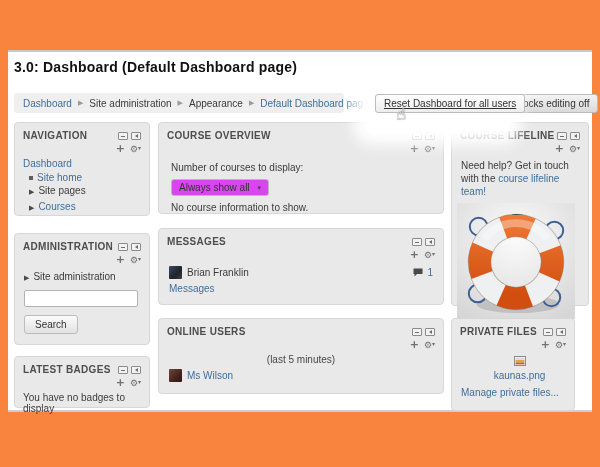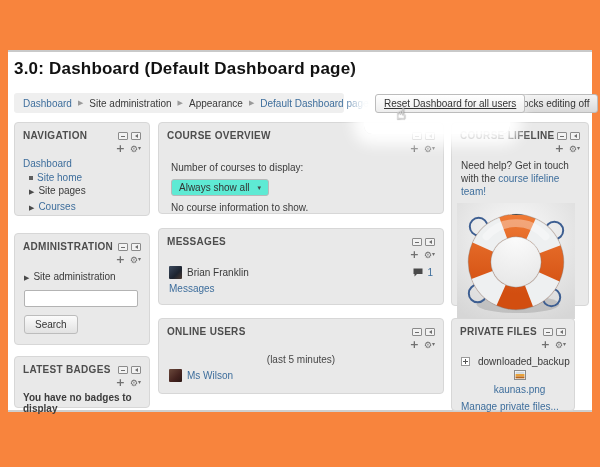--- a/index.html
+++ b/index.html
@@ -8,21 +8,21 @@
   #page { position:relative; width:600px; height:467px; background:#f8843d; overflow:hidden; }
 
   #content-panel {
     position:absolute; left:8px; top:50px; width:584px; height:362px;
     background:#ffffff; border-top:2px solid #c9c9c9; border-bottom:2px solid #cfcfcf;
   }
 
   .abs { position:absolute; }
 
   #page-title {
-    left:14px; top:59px; font-size:17px; font-weight:bold; color:#111; letter-spacing:0.2px;
+    left:14px; top:59px; font-size:14px; font-weight:bold; color:#111; letter-spacing:0.2px;
   }
 
   
   #breadcrumb {
     left:14px; top:93px; width:330px; height:20px; background:#efefef; border-radius:3px;
     display:flex; align-items:center; padding:0 9px; font-size:10px; white-space:nowrap;
   }
   #breadcrumb a { text-decoration:none; }
   .crumb-link { color:#3e6e9c; }
   .crumb-plain { color:#3a3a3a; }
@@ -81,27 +81,27 @@
   #block-administration { left:14px; top:233px; width:136px; height:112px; }
   .admin-body { padding:6px 9px 0 9px; }
   #admin-search-input {
     margin-top:8px; width:114px; height:17px; border:1px solid #b3b3b3; border-radius:2px;
     background:#fff; font-size:10px; padding:0 3px;
   }
   #admin-search-button { margin-top:8px; padding:3px 10px; }
 
   
   #block-badges { left:14px; top:356px; width:136px; height:52px; }
-  .badges-text { padding:4px 8px 0 8px;font-weight:bold; }
+  .badges-text { padding:4px 8px 0 8px; }
 
   
   #block-course-overview { left:158px; top:122px; width:286px; height:92px; }
   .co-body { padding:8px 12px 0 12px; }
   #co-select {
-    margin-top:6px; display:inline-flex; align-items:center; gap:8px; background:#5eead4;
+    margin-top:6px; display:inline-flex; align-items:center; gap:8px; background:#d946ef;
     border:1px solid #b9b9b9; border-radius:3px; padding:2px 7px; font-size:10px; color:#333; cursor:pointer;
   }
   .select-caret { font-family:"DejaVu Sans",sans-serif; font-size:7px; color:#444; }
   .select-caret::before { content:"\25BE"; }
   .co-empty { margin-top:6px; }
 
   
   #block-messages { left:158px; top:228px; width:286px; height:77px; }
   .msg-body { padding:6px 10px 0 10px; }
   .msg-row { display:flex; align-items:center; }
@@ -326,27 +326,20 @@
       <span class="block-title">PRIVATE FILES</span>
       <span class="hicons">
         <span class="hicon hicon-minus"></span>
         <span class="hicon hicon-dock"></span>
       </span>
     </div>
     <div class="block-controls">
       <span class="ctrl-move"></span><span class="ctrl-gear"></span><span class="ctrl-caret"></span>
     </div>
     <div class="pf-body">
-      <div class="pf-row">
-        <span class="expander"></span>
-        <svg width="13" height="11" viewBox="0 0 13 11">
-          <path d="M0.5 2.5 l0 7.5 12 0 0 -6.5 -6 0 -1.5 -1.5 -4.5 0 z" fill="#7fa8cc" stroke="#4e7399" stroke-width="1"></path>
-        </svg>
-        <span class="pf-folder-name">downloaded_backup</span>
-      </div>
       <div class="pf-row pf-row-file">
         <svg width="12" height="10" viewBox="0 0 12 10">
           <rect x="0.5" y="0.5" width="11" height="9" fill="#fff" stroke="#8a8a8a"></rect>
           <rect x="1.5" y="4" width="9" height="2.2" fill="#e8a23b"></rect>
           <rect x="1.5" y="6.4" width="9" height="2" fill="#b5651d"></rect>
           <rect x="1.5" y="1.6" width="9" height="2.2" fill="#cfd8e0"></rect>
         </svg>
         <a>kaunas.png</a>
       </div>
       <div class="pf-manage"><a>Manage private files...</a></div>

